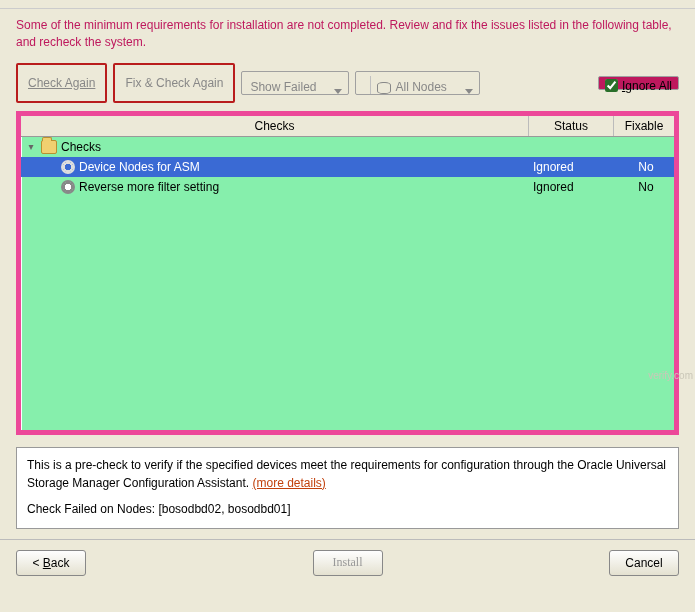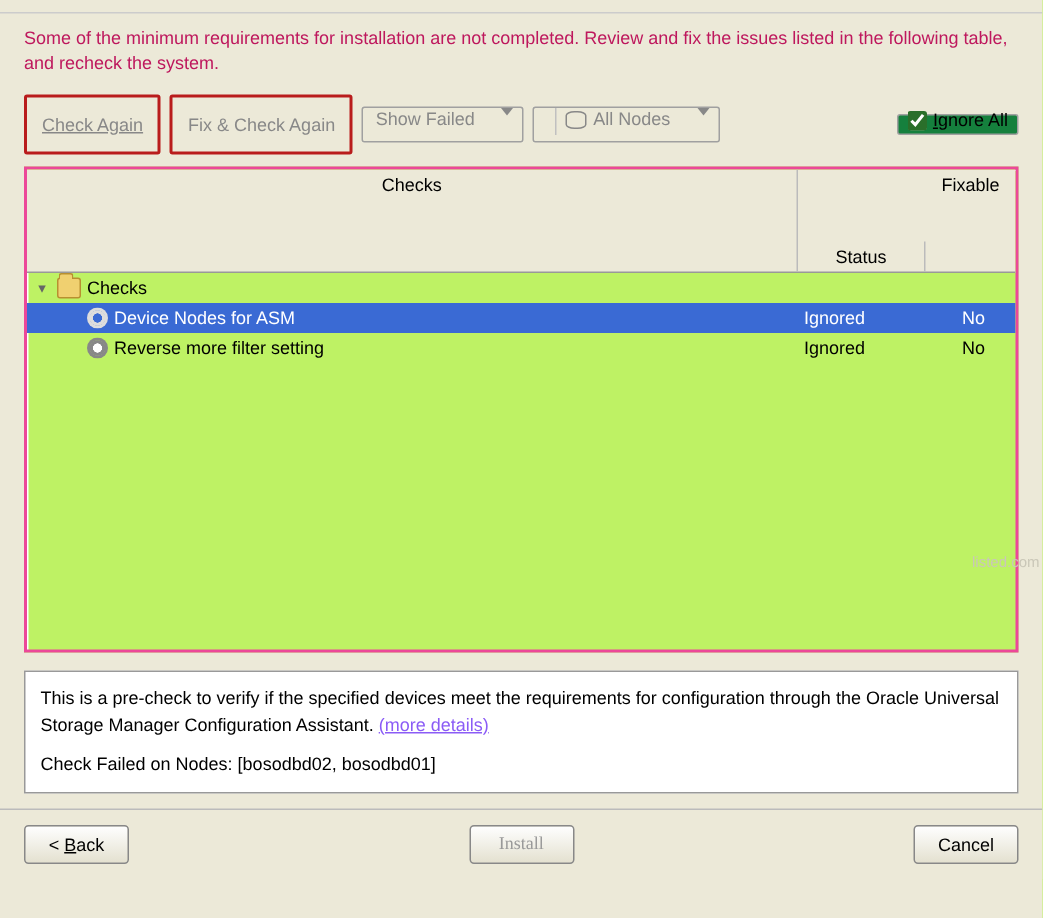--- a/index.html
+++ b/index.html
@@ -22,21 +22,21 @@
   font-size: 12px;
   font-family: inherit;
   color: #888;
   border-radius: 2px;
   height: 40px;
   cursor: default;
 }
 button.tb .u { text-decoration: underline; }
 .dropdown {
   display: inline-flex;
-  align-items: flex-start;
+  align-items: flex-end;
   border: 1px solid #a0a0a0;
   background: #ece9d8;
   height: 24px;
   padding: 0 6px 0 8px;
   font-size: 12px;
   color: #888;
   border-radius: 2px;
 }
 .dropdown .arrow {
   margin-left: 18px;
@@ -57,49 +57,49 @@
 .icon-db::before {
   content: "";
   position: absolute;
   width: 12px; height: 10px;
   border: 1px solid #888;
   border-radius: 6px / 3px;
   top: 2px; left: 0;
 }
 .spacer { flex: 1; }
 .ignore-all {
-  display: flex; align-items: flex-end; gap: 4px;
+  display: flex; align-items: flex-start; gap: 4px;
   border: 1px solid #a0a0a0;
-  background: #15803d;
+  background: #be185d;
   padding: 2px 6px;
   height: 14px;
   border-radius: 2px;
 }
 .ignore-all input { accent-color: #2a6f2a; }
 .ignore-all span .u { text-decoration: underline; }
 .table-wrap {
-  border: 2px solid #ec4899;
-  background: #bef264;
+  border: 5px solid #ec4899;
+  background: #86efac;
   height: 324px;
   overflow: hidden;
   box-shadow: inset 1px 1px 0 #fff;
 }
 .thead {
   display: flex;
   background: #ece9d8;
   border-bottom: 1px solid #999;
   font-size: 12px;
 }
 .th {
   padding: 3px 6px;
   border-right: 1px solid #bbb;
   text-align: center;
 }
 .th.checks { flex: 1; }
-.th.status { width: 85px; margin-top: 48px; }
+.th.status { width: 85px; }
 .th.fixable { width: 60px; border-right: none; }
 .tbody { font-size: 12px; }
 .row { display: flex; align-items: center; height: 20px; }
 .row .c-checks { flex: 1; display: flex; align-items: center; padding-left: 4px; }
 .row .c-status { width: 85px; padding-left: 4px; }
 .row .c-fixable { width: 60px; padding-left: 4px; text-align: center; }
 .row.selected { background: #3a6ad4; color: #fff; }
 .tree-toggle {
   width: 12px; height: 12px;
   display: inline-flex; align-items: center; justify-content: center;
@@ -143,21 +143,21 @@
 }
 .details-box {
   margin-top: 12px;
   border: 1px solid #999;
   background: #fff;
   padding: 8px 10px;
   font-size: 12px;
   line-height: 1.5;
   height: 82px;
 }
-.details-box a { color: #8b5cf6; text-decoration: underline; cursor: pointer; }
+.details-box a { color: #c2410c; text-decoration: underline; cursor: pointer; }
 .footer {
   display: flex;
   gap: 6px;
   justify-content: space-between;
   padding: 10px 16px;
   border-top: 1px solid #bbb;
   margin-top: 10px;
   background: #ece9d8;
 }
 button.nav {
@@ -251,13 +251,13 @@
     <div>Check Failed on Nodes: [bosodbd02, bosodbd01]</div>
   </div>
 </div>
 
 <div class="footer">
   <button class="nav">&lt; <span class="u">B</span>ack</button>
   <button class="nav disabled"><span>Install</span></button>
   <button class="nav">Cancel</button>
 </div>
 
-<div class="watermark">listed.com</div>
+<div class="watermark">verify.com</div>
 
 </body></html>

